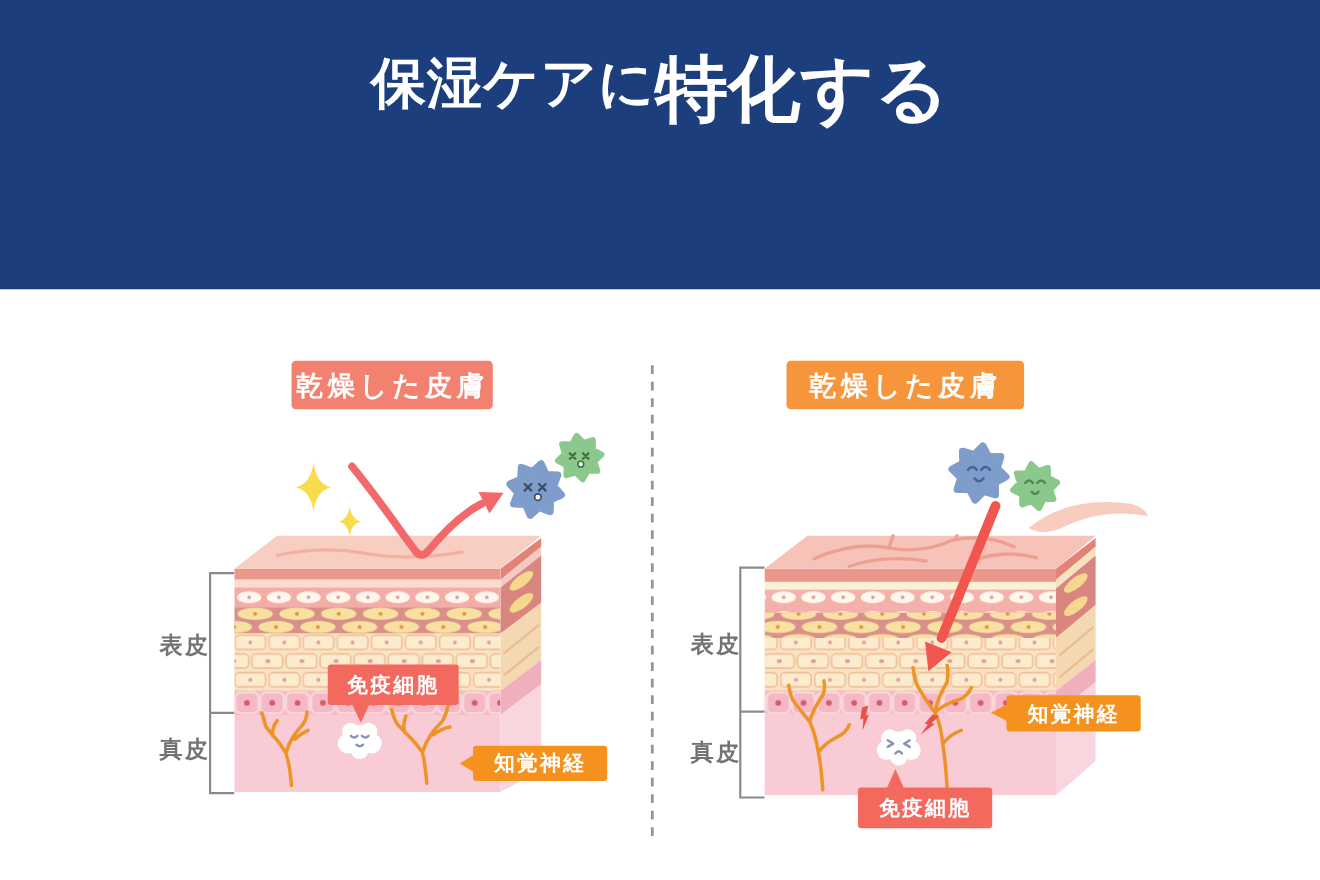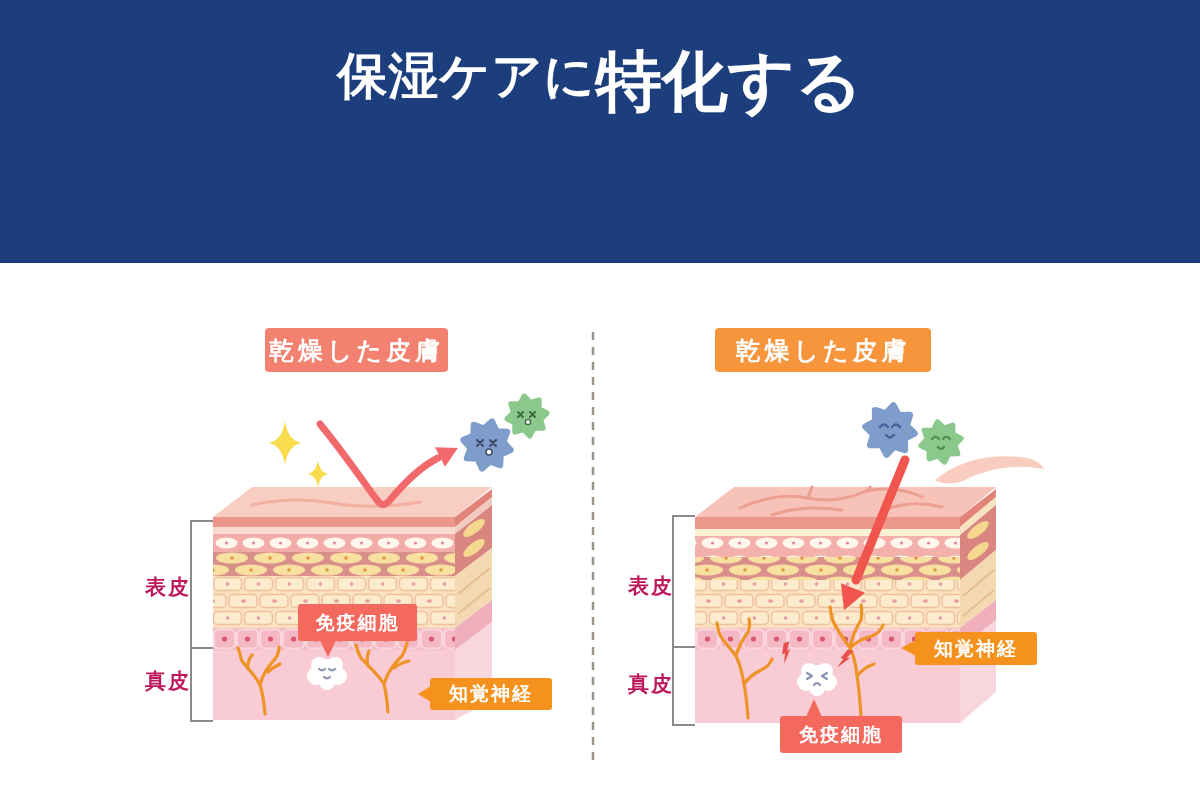--- a/index.html
+++ b/index.html
@@ -8,21 +8,21 @@
     background:#ffffff;font-family:"Liberation Sans","DejaVu Sans",sans-serif;
   }
   
   .banner{position:absolute;left:0;top:0;width:1200px;height:263px;background:#1D3E7C;}
   .banner .line{position:absolute;left:0;width:100%;display:flex;justify-content:center;align-items:flex-end;color:#fff;white-space:nowrap;}
   .banner .line1{top:30px;height:84px;}
   .banner .line2{top:130px;height:86px;}
   .banner .small{font-size:50px;font-weight:700;letter-spacing:1px;padding-bottom:4px;}
   .banner .big{font-size:66px;font-weight:900;letter-spacing:0px;line-height:1;}
   
-  .layer-label{position:absolute;font-size:21px;font-weight:600;color:#be185d;letter-spacing:2px;}
+  .layer-label{position:absolute;font-size:21px;font-weight:600;color:#737373;letter-spacing:2px;}
   .badge{position:absolute;display:flex;align-items:center;justify-content:center;color:#fff;font-weight:700;border-radius:4px;}
   .title-badge{font-size:25px;letter-spacing:4px;}
   .badge-healthy{left:265px;top:328px;width:183px;height:44px;background:#F28170;}
   .badge-dry{left:715px;top:328px;width:216px;height:44px;background:#F6953B;}
   .callout{font-size:19px;letter-spacing:2px;border-radius:3px;}
   .co-immune-l{left:298px;top:604px;width:119px;height:37px;background:#F4695E;}
   .co-nerve-l{left:430px;top:678px;width:122px;height:32px;background:#F5921E;}
   .co-nerve-r{left:915px;top:632px;width:122px;height:33px;background:#F5921E;}
   .co-immune-r{left:780px;top:716px;width:122px;height:37px;background:#F4695E;}
   svg.art{position:absolute;left:0;top:0;}

